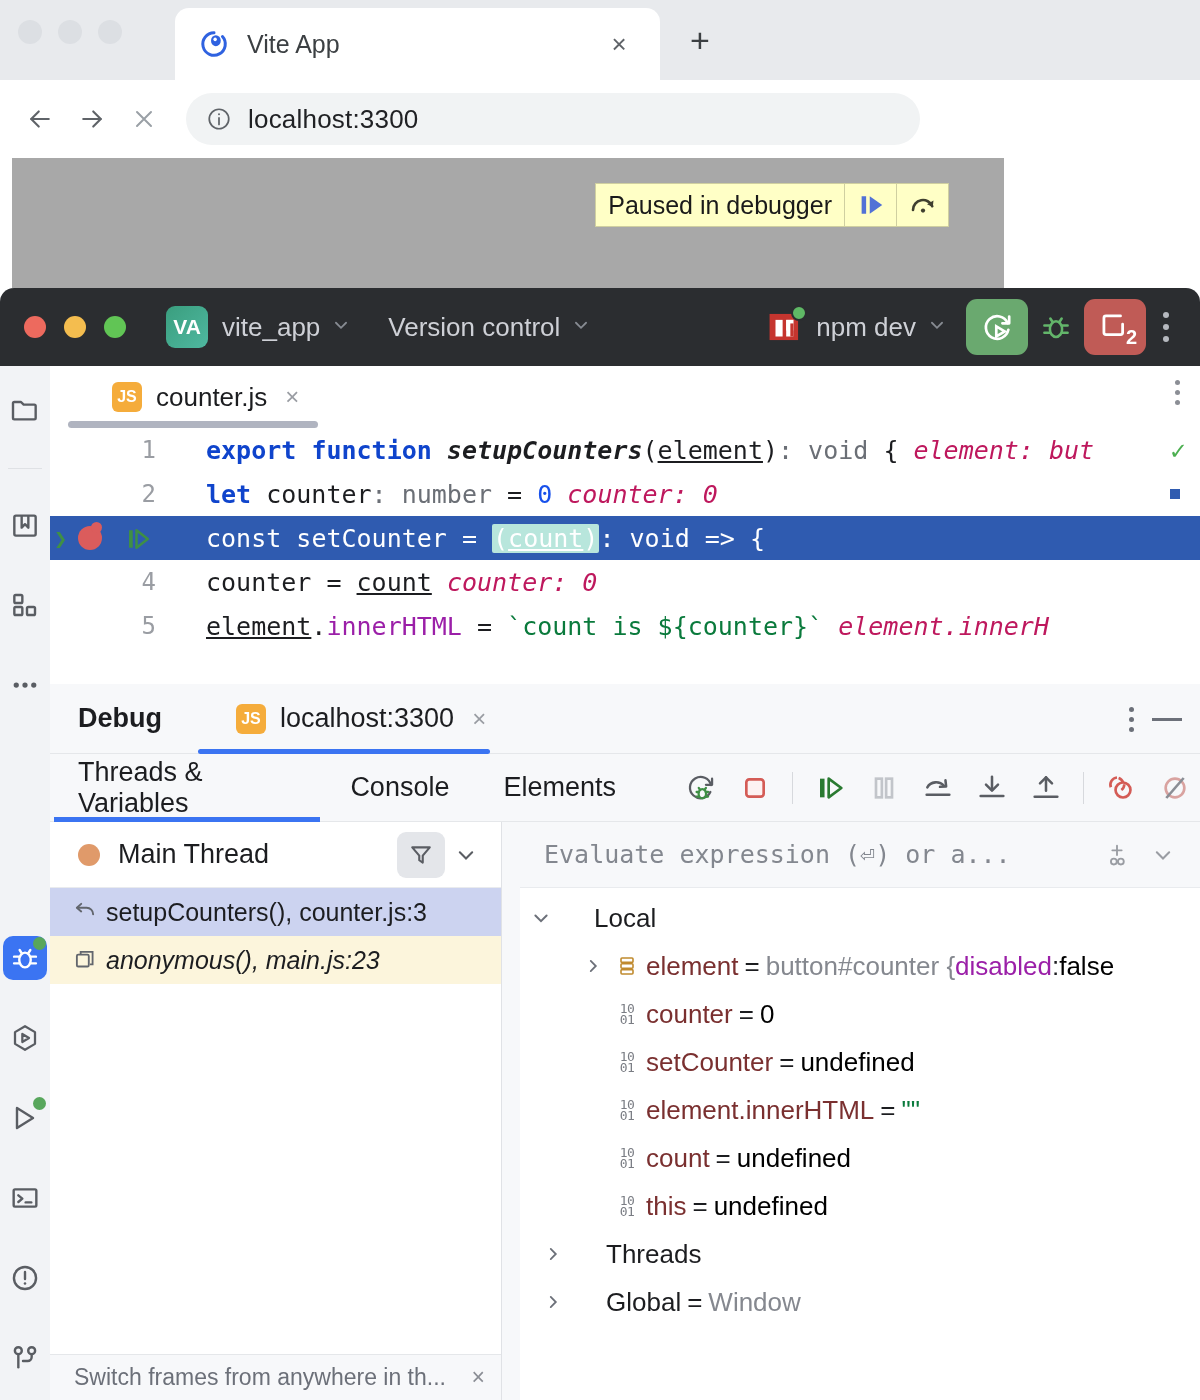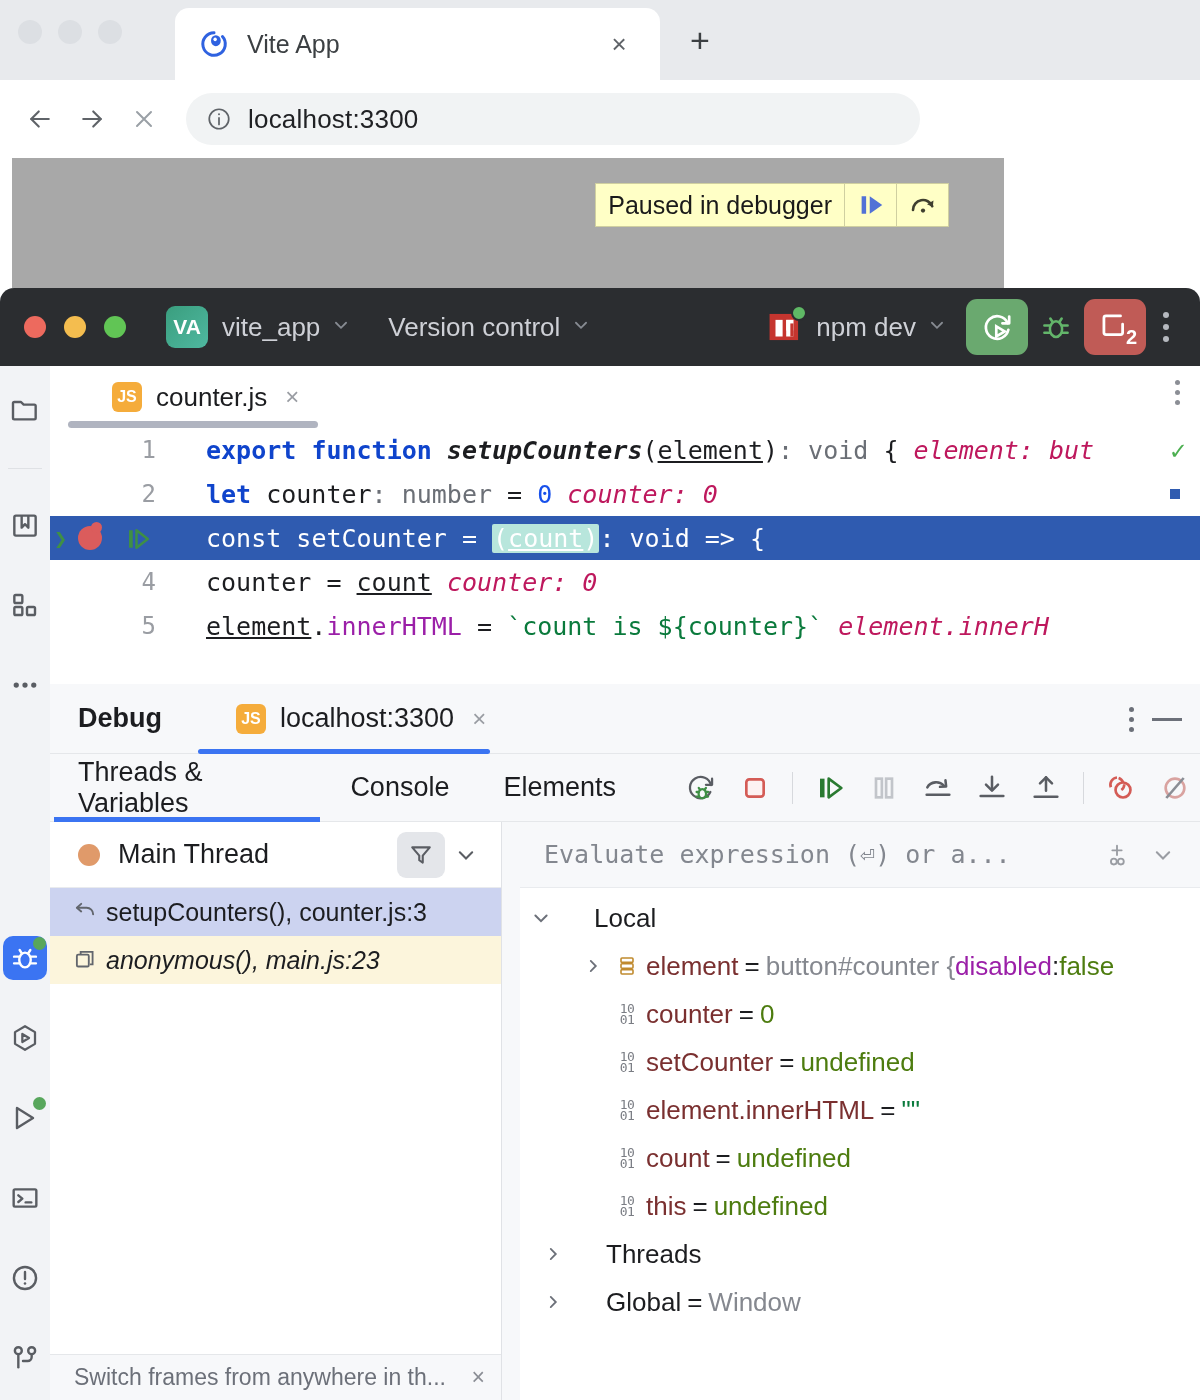--- a/index.html
+++ b/index.html
@@ -309,21 +309,21 @@
     height: 48px; display: flex; align-items: center; white-space: nowrap;
     font-size: 26px; color: #1c1d20;
   }
   .vrow .arrow {
     width: 30px; flex: none; display: flex; align-items: center;
     justify-content: center; color: #6c7079; font-size: 20px;
   }
   .vicon { width: 38px; flex: none; display: flex; align-items: center; justify-content: center; }
   .vname { color: #7a3030; }
   .veq { color: #1c1d20; margin: 0 6px; }
-  .vval-blue { color: #4d7c0f; }
+  .vval-blue { color: #000000; }
   .vval-gray { color: #85888f; }
   .vval-str { color: #0a7a3c; }
   .vval-purple { color: #9b1fa8; }
   .vscope { color: #1c1d20; }
   .bin-ico {
     font-family: "DejaVu Sans Mono", monospace; font-size: 13px; line-height: 11px;
     color: #7a7d84; text-align: center; letter-spacing: -.5px;
   }
 </style>
 </head>

